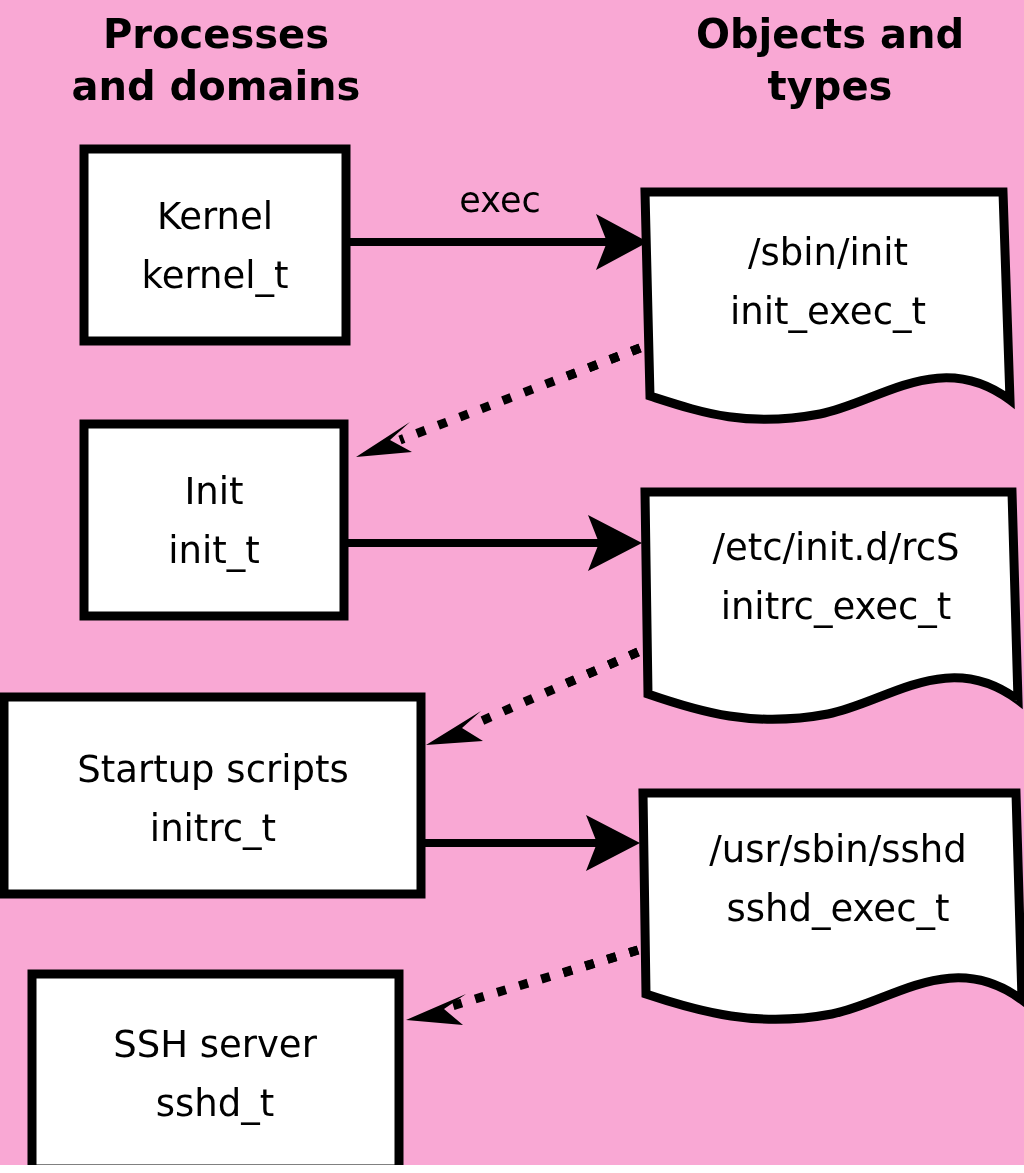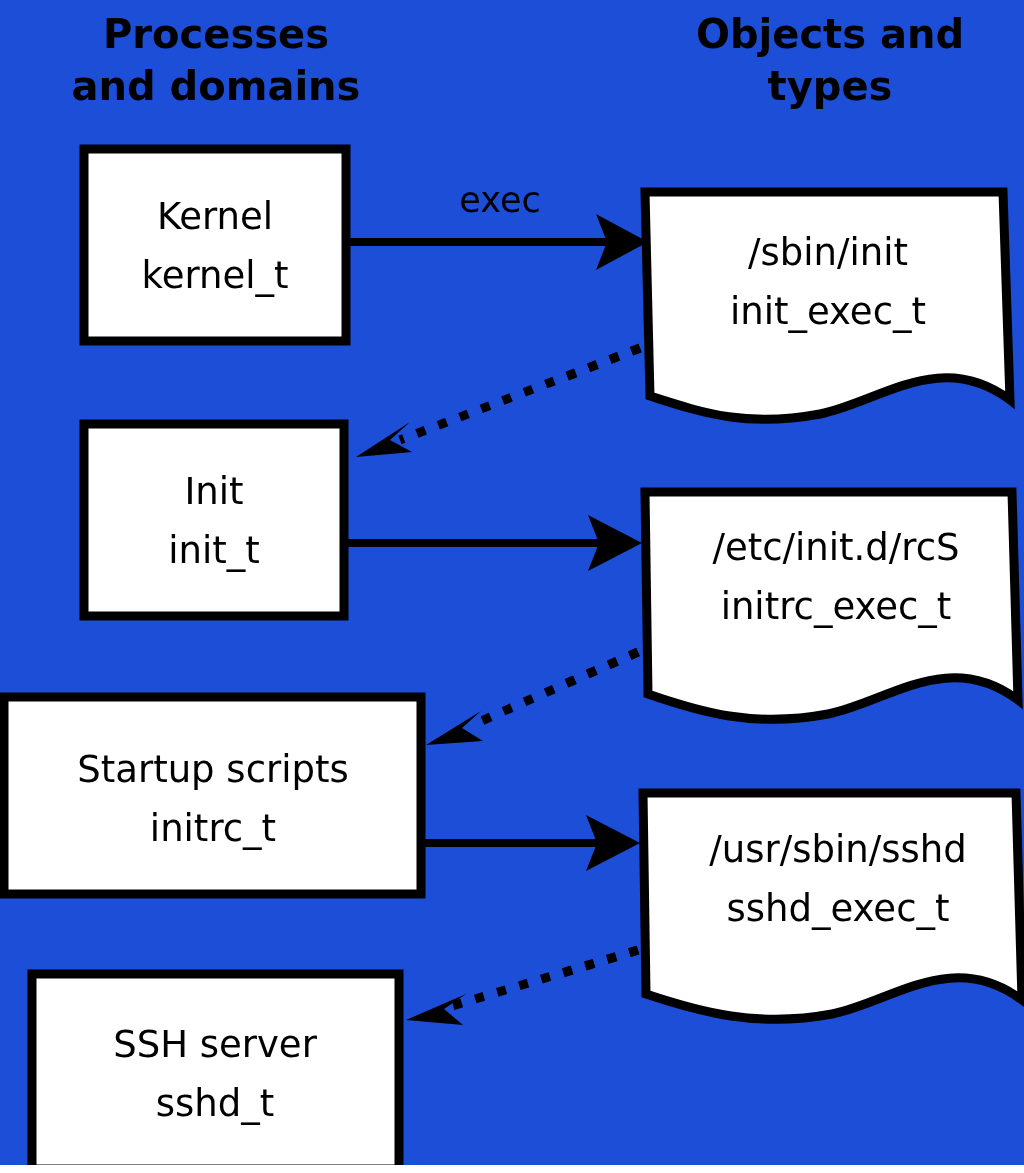--- a/index.html
+++ b/index.html
@@ -4,21 +4,21 @@
 <style>
   html, body {
     margin: 0;
     padding: 0;
     background: #ffffff;
   }
   #diagram-root {
     position: relative;
     width: 1024px;
     height: 1165px;
-    background: #1d4ed8;
+    background: #f9a8d4;
     font-family: "DejaVu Sans", sans-serif;
     overflow: hidden;
   }
   svg#diagram-svg {
     display: block;
     width: 1024px;
     height: 1173px;
   }
   .col-header {
     font-family: "DejaVu Sans", sans-serif;

